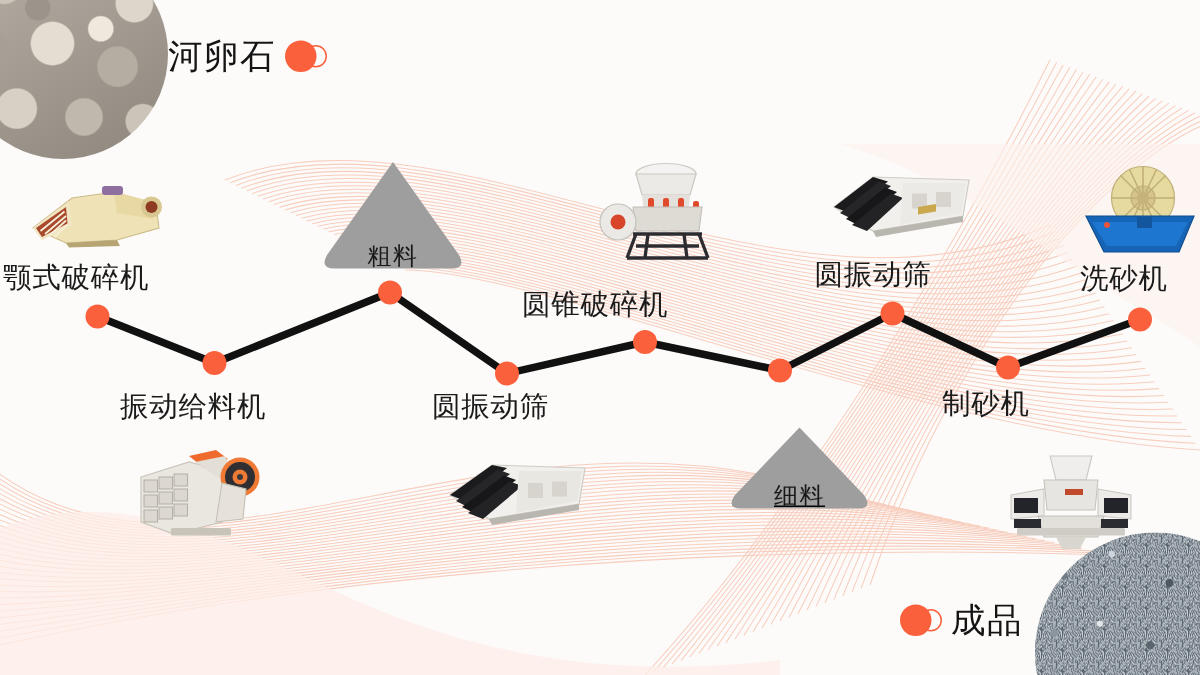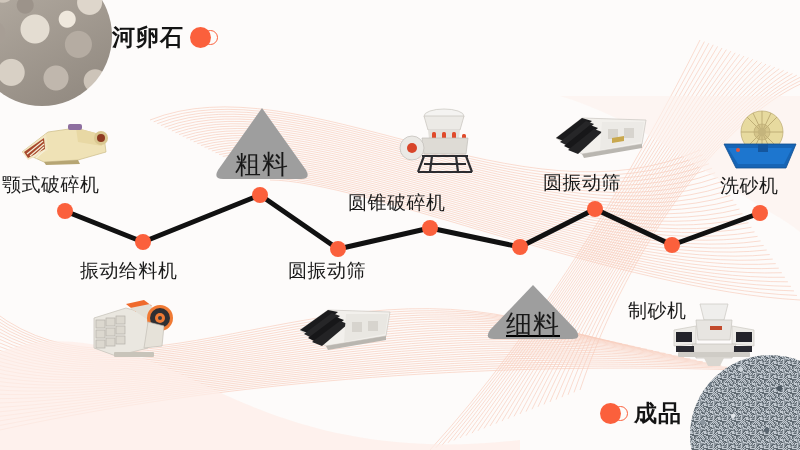--- a/index.html
+++ b/index.html
@@ -119,37 +119,37 @@
     top: 3px;
     width: 15px;
     height: 15px;
     border-radius: 50%;
     border: 1.4px solid #fb603c;
     box-sizing: border-box;
   }
   .marker-text {
     font-size: 23px;
     color: #141414;
-    font-weight: 700;
+    font-weight: 400;
     letter-spacing: 1px;
   }
   #header-marker .marker-text { order: -1; margin-right: 6px; }
 
   
   .tri {
     position: absolute;
     z-index: 4;
     display: flex;
     align-items: flex-end;
     justify-content: center;
   }
   .tri svg { position: absolute; left: 0; top: 0; }
   .tri span {
     position: relative;
-    font-size: 26px;
+    font-size: 16px;
     color: #181818;
     letter-spacing: 1px;
     z-index: 2;
   }
 
   
   .equip {
     position: absolute;
     z-index: 3;
   }
@@ -454,17 +454,17 @@
         <circle cx="760" cy="213" r="8" fill="#fb603c"></circle>
       </g>
   </svg>
 
   <div id="node-labels">
       <div class="node-label" style="left: 2px; top: 172px;">颚式破碎机</div>
       <div class="node-label" style="left: 80px; top: 258px;">振动给料机</div>
       <div class="node-label" style="left: 288px; top: 258px;">圆振动筛</div>
       <div class="node-label" style="left: 348px; top: 190px; text-align: center;">圆锥破碎机</div>
       <div class="node-label" style="left: 543px; top: 170px;">圆振动筛</div>
-      <div class="node-label" style="left: 628px; top: 256px; margin-top: 42px;">制砂机</div>
+      <div class="node-label" style="left: 628px; top: 256px;">制砂机</div>
       <div class="node-label" style="left: 720px; top: 173px; font-family: Liberation Mono, monospace;">洗砂机</div>
     </div>
 
 </div>
 
 </body></html>

